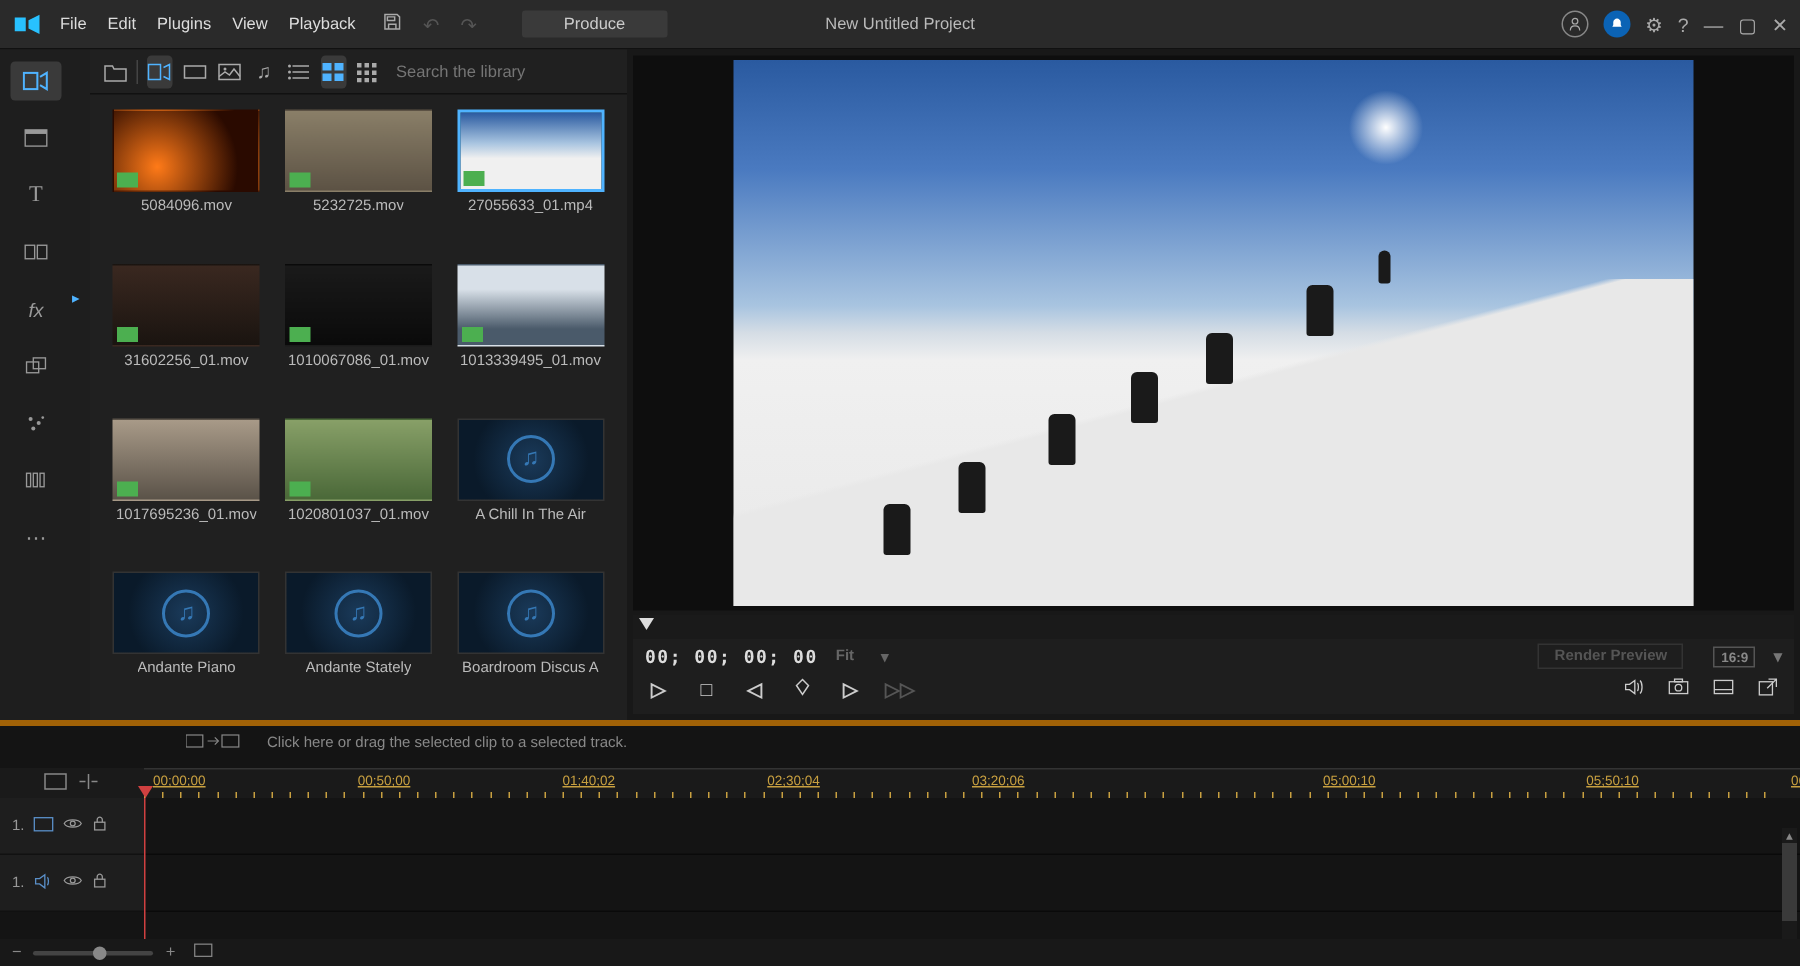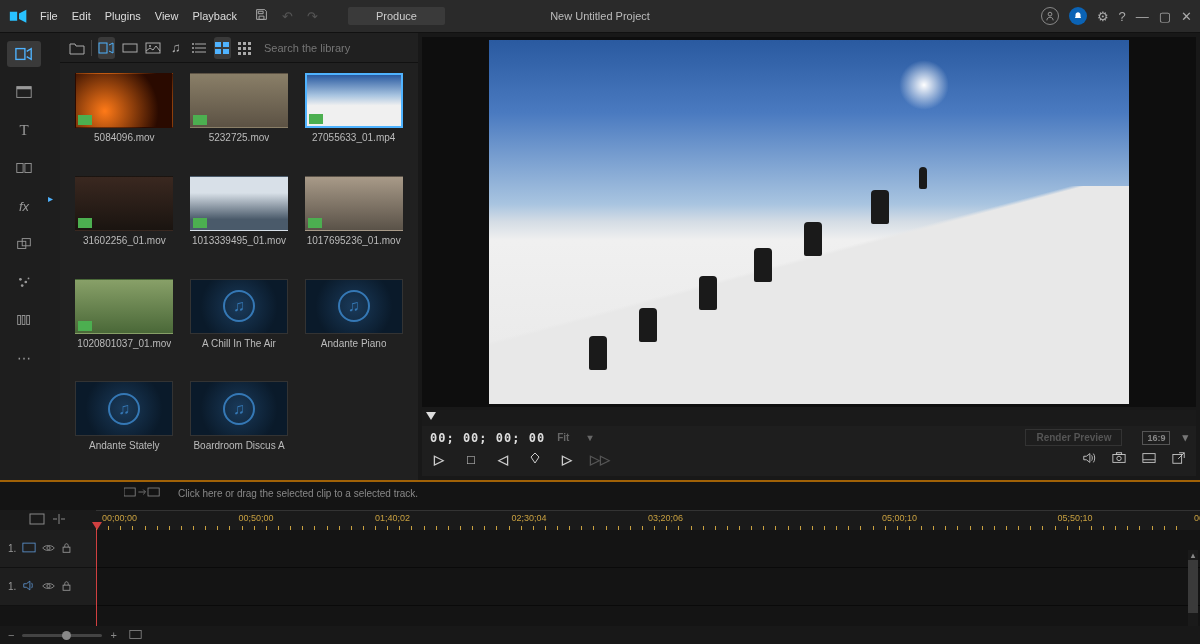--- a/index.html
+++ b/index.html
@@ -226,38 +226,38 @@
   display:flex; align-items:center; padding:2px 8px; gap:14px;
 }
 .tbtn { color:#ccc; cursor:pointer; font-size:13px; width:18px; text-align:center; }
 .tbtn.disabled { color:#555; }
 .transport-right { margin-left:auto; display:flex; gap:12px; }
 
 
 .timeline-area {
   height: 164px;
   background: #141414;
-  border-top: 2px solid #a16207;
+  border-top: 4px solid #a16207;
   display:flex;
   flex-direction:column;
 }
 .timeline-hint {
   height:22px; display:flex; align-items:center; padding:0 8px;
   gap:14px; color:#888; font-size:10px;
 }
 .timeline-hint .hint-icons { display:flex; gap:6px; margin-left:54px; }
 .timeline-ruler-row { display:flex; height:20px; }
 .ruler-left { width:96px; background:#1a1a1a; display:flex; align-items:center; justify-content:center; gap:6px; }
 .ruler {
   flex:1; background:#1a1a1a; position:relative;
   border-top:1px solid #333;
 }
 .ruler .tick {
   position:absolute; top:2px;
-  font-size:9px; color:#c8a040;
+  font-size:9px; color:#c8a040;text-decoration:underline;
 }
 .ruler .tick-minor {
   position:absolute; bottom:0; width:1px; height:4px; background:#c8a040;
 }
 .tracks { flex:1; display:flex; }
 .track-headers { width:96px; display:flex; flex-direction:column; }
 .track-header {
   height:38px; background:#1e1e1e; border-bottom:1px solid #111;
   display:flex; align-items:center; gap:6px; padding:0 8px;
   color:#999; font-size:10px;
@@ -471,20 +471,26 @@
           <div class="thumb t2 selected">
             <div class="badge"></div>
           </div>
           <div class="lib-label">27055633_01.mp4</div>
         </div>
         <div class="lib-item">
           <div class="thumb t3">
             <div class="badge"></div>
           </div>
           <div class="lib-label">31602256_01.mov</div>
+        </div>
+        <div class="lib-item">
+          <div class="thumb t4">
+            <div class="badge"></div>
+          </div>
+          <div class="lib-label">1010067086_01.mov</div>
         </div>
         <div class="lib-item">
           <div class="thumb t5">
             <div class="badge"></div>
           </div>
           <div class="lib-label">1013339495_01.mov</div>
         </div>
         <div class="lib-item">
           <div class="thumb t6">
             <div class="badge"></div>

